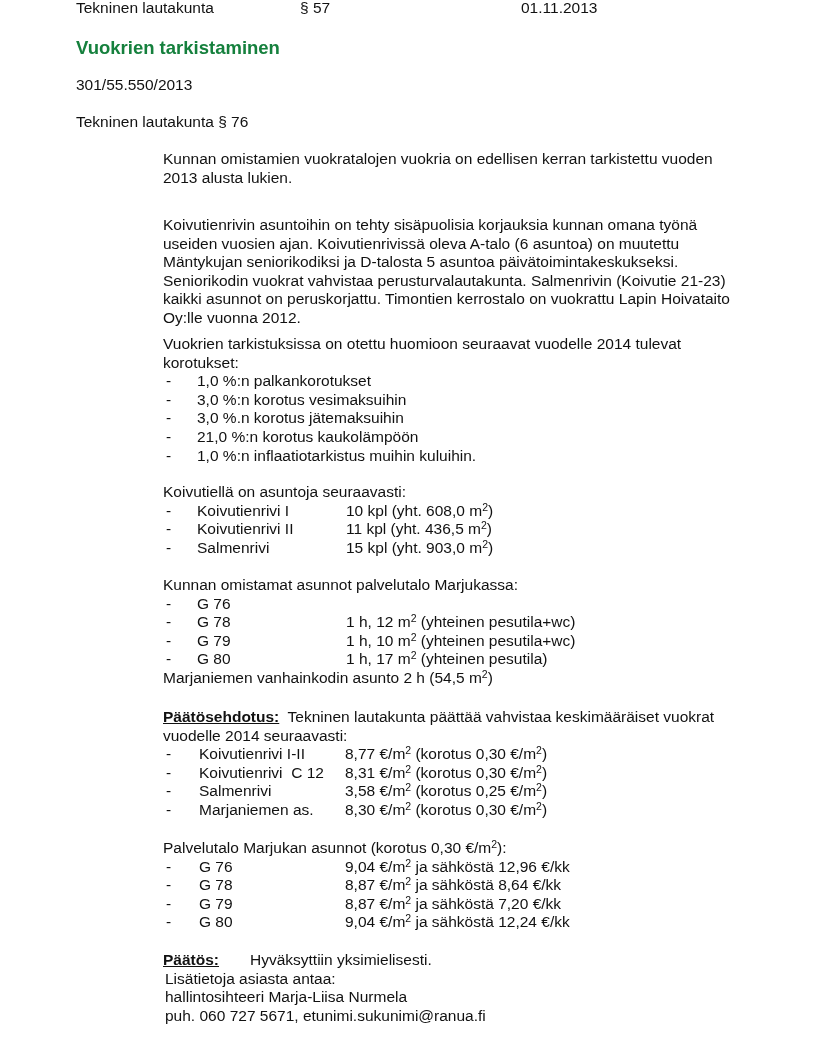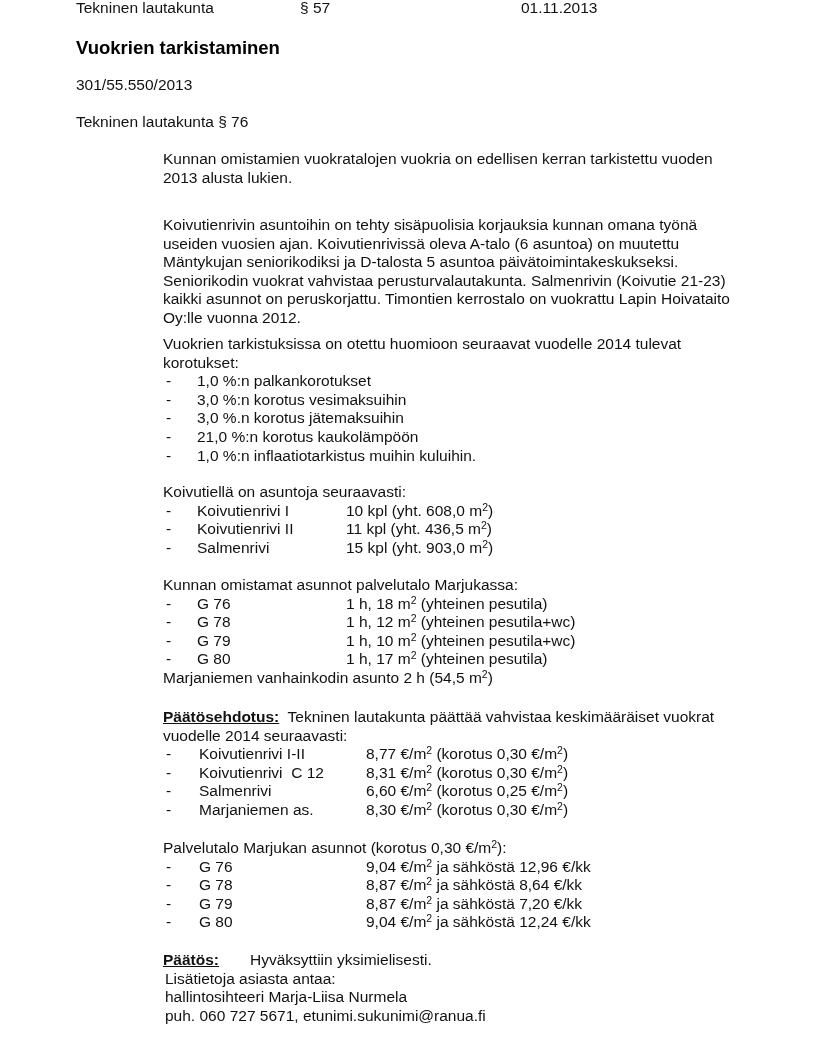--- a/index.html
+++ b/index.html
@@ -3,29 +3,29 @@
 <meta charset="utf-8">
 <style>
   html, body { margin: 0; padding: 0; background: #ffffff; }
   body {
     width: 816px; height: 1056px; position: relative; overflow: hidden;
     font-family: "Liberation Sans", sans-serif; font-size: 15.5px; color: #111111;
     line-height: 18.6px;
   }
   .abs { position: absolute; white-space: nowrap; }
   .hdr { top: -1px; }
-  .title { left: 76px; top: 37px; font-weight: bold; font-size: 18.5px; line-height: 22px; color: #000000; }
+  .title { left: 76px; top: 37px; font-weight: bold; font-size: 18.5px; line-height: 22px; color: #15803d; }
   .body { position: absolute; left: 163px; width: 600px; }
   .para { margin: 0; white-space: normal; }
   .row { position: relative; height: 18.6px; white-space: nowrap; }
   .row .dash { position: absolute; left: 3px; }
   .row .lbl { position: absolute; left: 34px; }
   .row .val { position: absolute; left: 183px; }
   .row.wide .lbl { left: 36px; text-align: right; }
-  .row.wide .val { left: 182px; margin-left: 21px; }
+  .row.wide .val { left: 182px; }
   sup { font-size: 10.5px; vertical-align: 5px; line-height: 0; }
   .u { font-weight: bold; text-decoration: underline; text-align: center; }
 </style>
 </head>
 <body>
 
 <div class="abs hdr" style="left:76px;">Tekninen lautakunta</div>
 <div class="abs hdr" style="left:300px;">§ 57</div>
 <div class="abs hdr" style="left:521px;">01.11.2013</div>
 
@@ -84,21 +84,20 @@
       <span class="lbl">Salmenrivi</span>
       <span class="val"><span>15 kpl (yht. 903,0 m</span><sup>2</sup><span>)</span></span>
     </div>
 </div>
 
 <div class="body" style="top:576px;">
   <div class="row">Kunnan omistamat asunnot palvelutalo Marjukassa:</div>
   <div class="row">
       <span class="dash">-</span>
       <span class="lbl">G 76</span>
-      <span class="val"><span>1 h, 18 m</span><sup>2</sup><span> (yhteinen pesutila)</span></span>
     </div>
   <div class="row">
       <span class="dash">-</span>
       <span class="lbl">G 78</span>
       <span class="val"><span>1 h, 12 m</span><sup>2</sup><span> (yhteinen pesutila+wc)</span></span>
     </div>
   <div class="row">
       <span class="dash">-</span>
       <span class="lbl">G 79</span>
       <span class="val"><span>1 h, 10 m</span><sup>2</sup><span> (yhteinen pesutila+wc)</span></span>
@@ -120,21 +119,21 @@
       <span class="val"><span>8,77 €/m</span><sup>2</sup><span> (korotus 0,30 €/m</span><sup>2</sup><span>)</span></span>
     </div>
   <div class="row wide">
       <span class="dash">-</span>
       <span class="lbl" style="white-space:pre;">Koivutienrivi  C 12</span>
       <span class="val"><span>8,31 €/m</span><sup>2</sup><span> (korotus 0,30 €/m</span><sup>2</sup><span>)</span></span>
     </div>
   <div class="row wide">
       <span class="dash">-</span>
       <span class="lbl">Salmenrivi</span>
-      <span class="val"><span>6,60 €/m</span><sup>2</sup><span> (korotus 0,25 €/m</span><sup>2</sup><span>)</span></span>
+      <span class="val"><span>3,58 €/m</span><sup>2</sup><span> (korotus 0,25 €/m</span><sup>2</sup><span>)</span></span>
     </div>
   <div class="row wide">
       <span class="dash">-</span>
       <span class="lbl">Marjaniemen as.</span>
       <span class="val"><span>8,30 €/m</span><sup>2</sup><span> (korotus 0,30 €/m</span><sup>2</sup><span>)</span></span>
     </div>
 </div>
 
 <div class="body" style="top:839px;">
   <div class="row"><span>Palvelutalo Marjukan asunnot (korotus 0,30 €/m</span><sup>2</sup><span>):</span></div>

